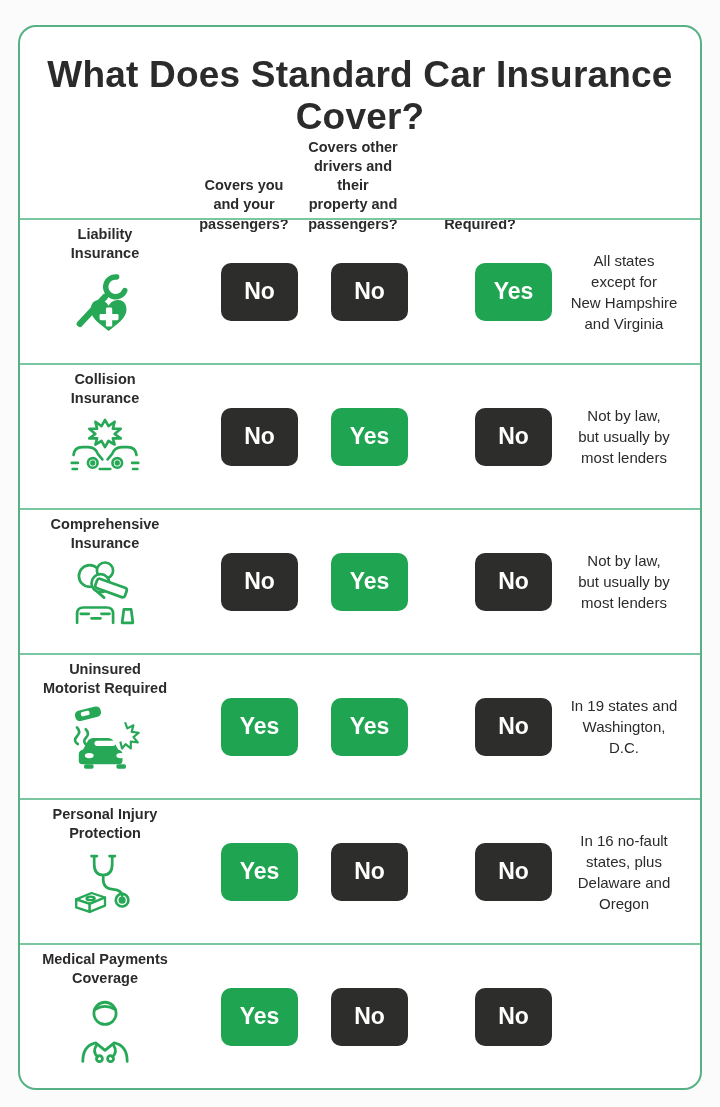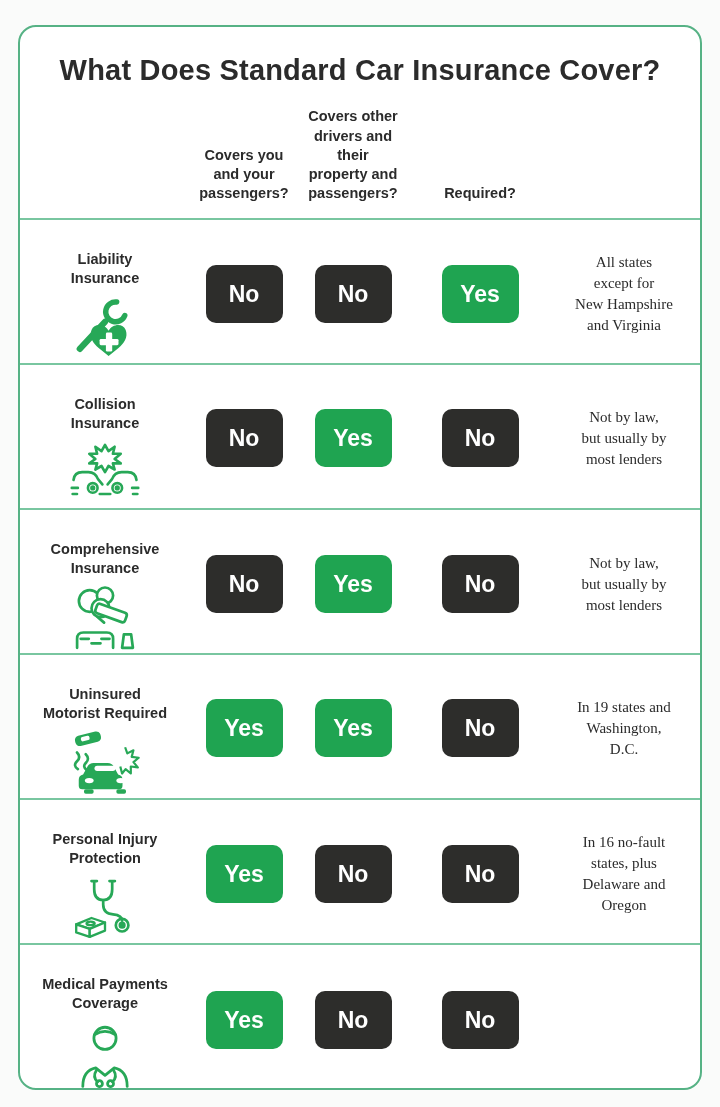--- a/index.html
+++ b/index.html
@@ -14,45 +14,44 @@
   .frame {
     position:absolute; left:18px; top:25px; width:684px; height:1065px;
     background: var(--card, #ffffff);
     border: 2px solid var(--frame, #56b285);
     border-radius: 18px;
     overflow: hidden;
     display:flex; flex-direction:column;
   }
   .header-area { height:191px; display:flex; flex-direction:column; justify-content:space-between; }
   .title {
-    text-align:center; font-size:29px; font-weight:bold; margin-top:27px; letter-spacing:0.2px;
+    text-align:center; font-size:37px; font-weight:bold; margin-top:27px; letter-spacing:0.2px;
   }
   .grid { display:grid; grid-template-columns:170px 108px 110px 144px 1fr; }
   .header-grid { align-items:end; padding-bottom:15px; }
   .hcell { display:flex; justify-content:center; align-items:flex-end; }
   .hcell span {
     font-weight:bold; font-size:14.5px; line-height:1.32; text-align:center; white-space:pre-line;
   }
   .row { height:145px; border-top:2px solid var(--divider, #79c6a0); }
-  .type-cell { display:flex; flex-direction:column; align-items:center; padding-top:30px; }
+  .type-cell { display:flex; flex-direction:column; align-items:center; padding-top:5px; }
   .type-label { font-weight:bold; font-size:14.5px; line-height:1.3; text-align:center; white-space:pre-line; }
   .icon { margin-top:5px; color: var(--icon, #27a857); }
-  .badge-cell { display:flex; align-items:center; justify-content:center; }
+  .badge-cell { display:flex; align-items:center; justify-content:flex-end; }
   .badge {
     width:77px; height:58px; border-radius:10px;
     display:flex; align-items:center; justify-content:center;
     color:#fff; font-weight:bold; font-size:23px;
   }
   .badge.yes { background: var(--yes, #1fa451); }
   .badge.no  { background: var(--no, #2d2d2b); }
   .required-cell {
     display:flex; align-items:center; justify-content:center;
     font-size:15px; line-height:1.4; text-align:center; white-space:pre-line;
     padding-right:4px;
-    font-family:Liberation Serif, serif;
   }
 </style>
 </head>
 <body style="--yes: #1fa451; --no: #2d2d2b; --icon: #27a857; --frame: #56b285; --divider: #79c6a0; --text: #2b2b2b; --bg: #fafbfa; --card: #ffffff;">
 
 <div class="frame">
 
   <div class="header-area">
     <div class="title">What Does Standard Car Insurance Cover?</div>
     <div class="grid header-grid">

